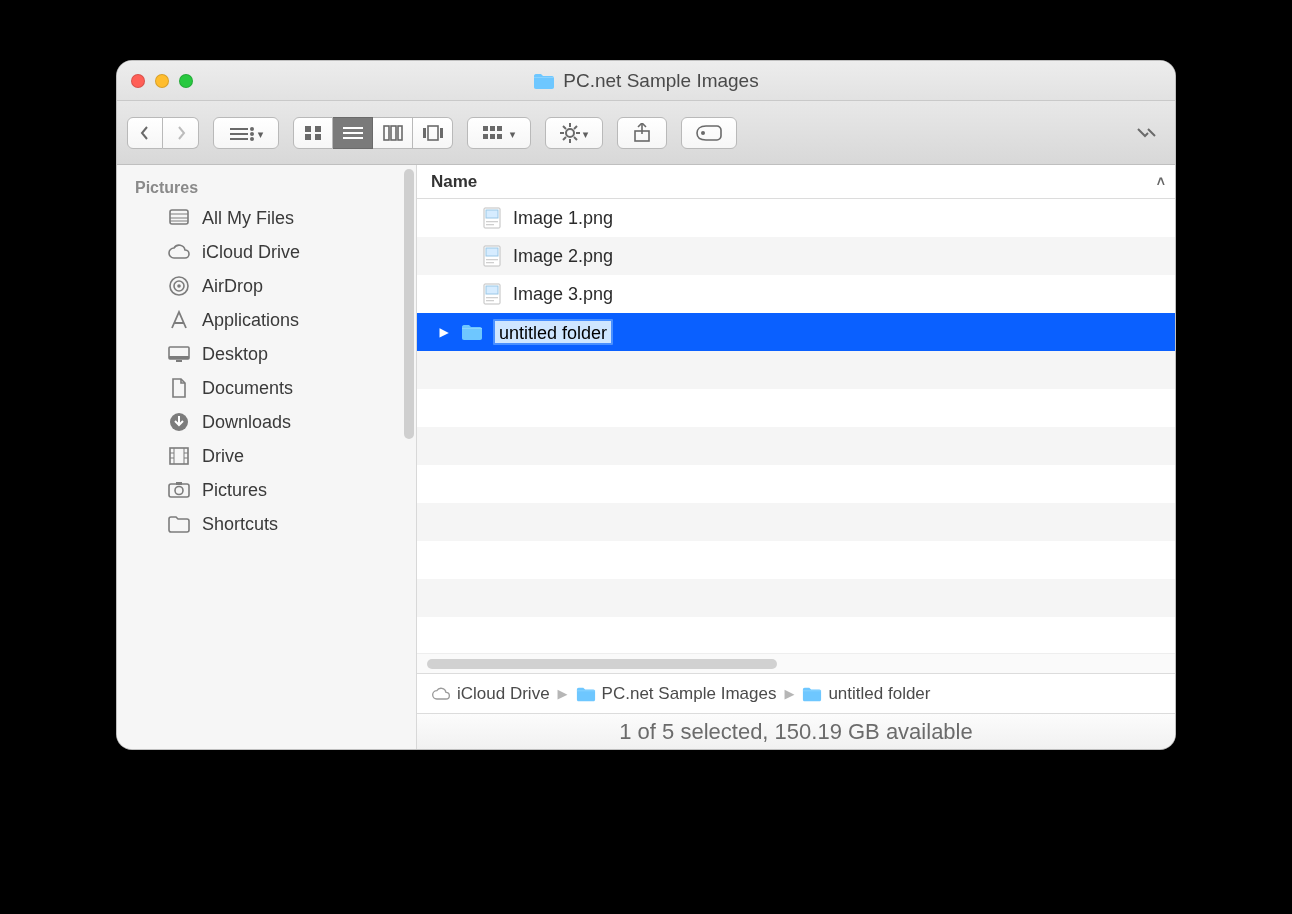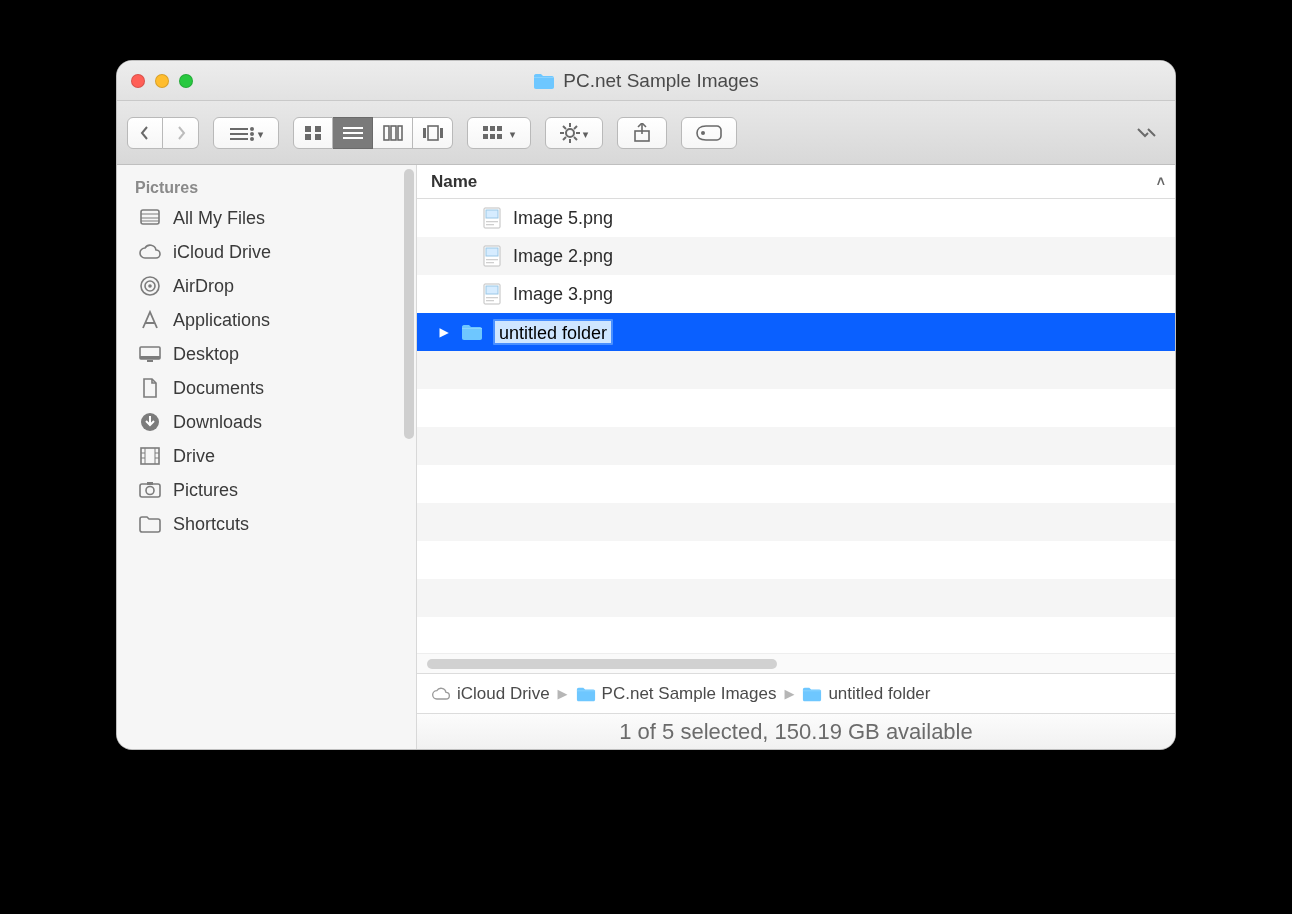--- a/index.html
+++ b/index.html
@@ -75,21 +75,21 @@
     position: relative;
   }
   .sidebar::-webkit-scrollbar{width:16px;}
   .sbhdr{
     font-size:16px; color:#8a8a8a; font-weight:600;
     padding: 8px 14px 4px 18px;
   }
   .sbitem{
     display:flex; align-items:center; gap:10px;
     padding: 6px 12px 6px 20px;
-    font-size:18px; color:#3a3a3a;
+    font-size:18px; color:#3a3a3a;margin-left:29px;
   }
   .sbicon{width:26px; height:22px; display:flex;align-items:center;justify-content:center; color:#7c7c7c;}
   .sb-scroll-indicator{
     position:absolute; right:2px; top:4px; width:10px; height:270px;
     background:#cfcfcf; border-radius:5px;
   }
   
   .main{flex:1; display:flex; flex-direction:column; min-width:0;}
   .colhdr{
     height:34px; border-bottom:1px solid #dcdcdc;
@@ -383,21 +383,21 @@
           <div class="row">
             <span class="indent"></span>
             <span class="fi">
               <svg width="20" height="22" viewBox="0 0 20 22">
                 <rect x="2" y="1" width="16" height="20" rx="1" fill="#fff" stroke="#bfbfbf"></rect>
                 <rect x="4" y="3" width="12" height="8" fill="#d6ecff" stroke="#9ac7e6"></rect>
                 <rect x="4" y="14" width="12" height="1.3" fill="#cfcfcf"></rect>
                 <rect x="4" y="17" width="8" height="1.3" fill="#cfcfcf"></rect>
               </svg>
             </span>
-            <span>Image 5.png</span>
+            <span>Image 1.png</span>
           </div>
           <div class="row alt">
             <span class="indent"></span>
             <span class="fi">
               <svg width="20" height="22" viewBox="0 0 20 22">
                 <rect x="2" y="1" width="16" height="20" rx="1" fill="#fff" stroke="#bfbfbf"></rect>
                 <rect x="4" y="3" width="12" height="8" fill="#d6ecff" stroke="#9ac7e6"></rect>
                 <rect x="4" y="14" width="12" height="1.3" fill="#cfcfcf"></rect>
                 <rect x="4" y="17" width="8" height="1.3" fill="#cfcfcf"></rect>
               </svg>

